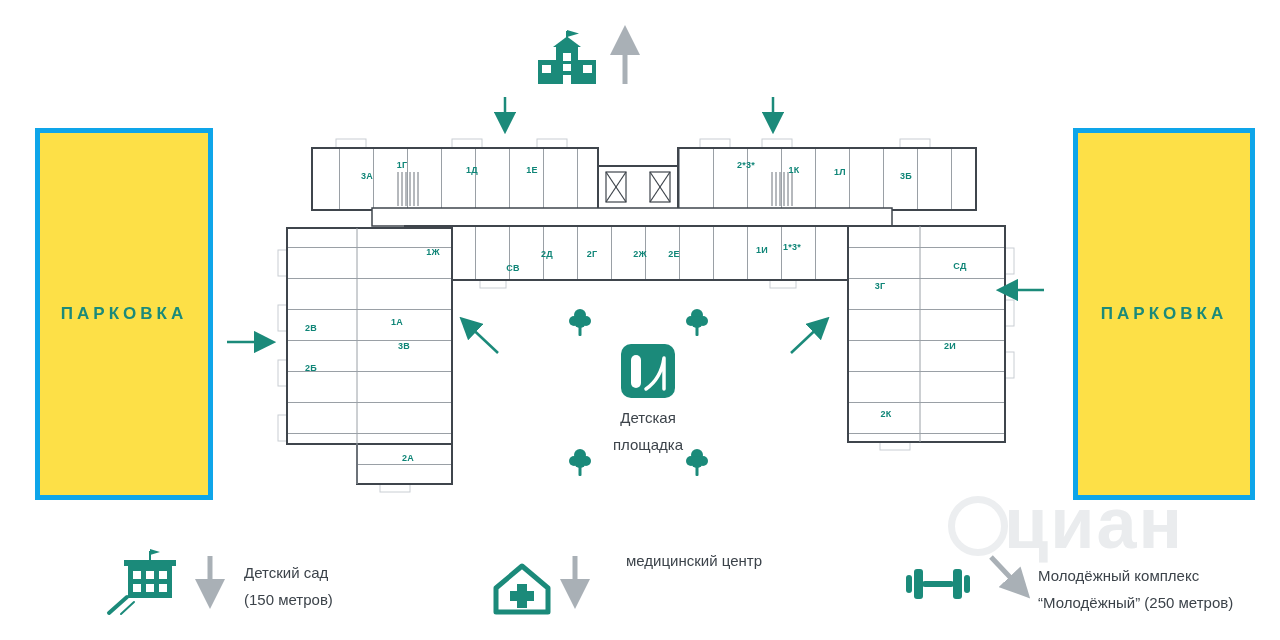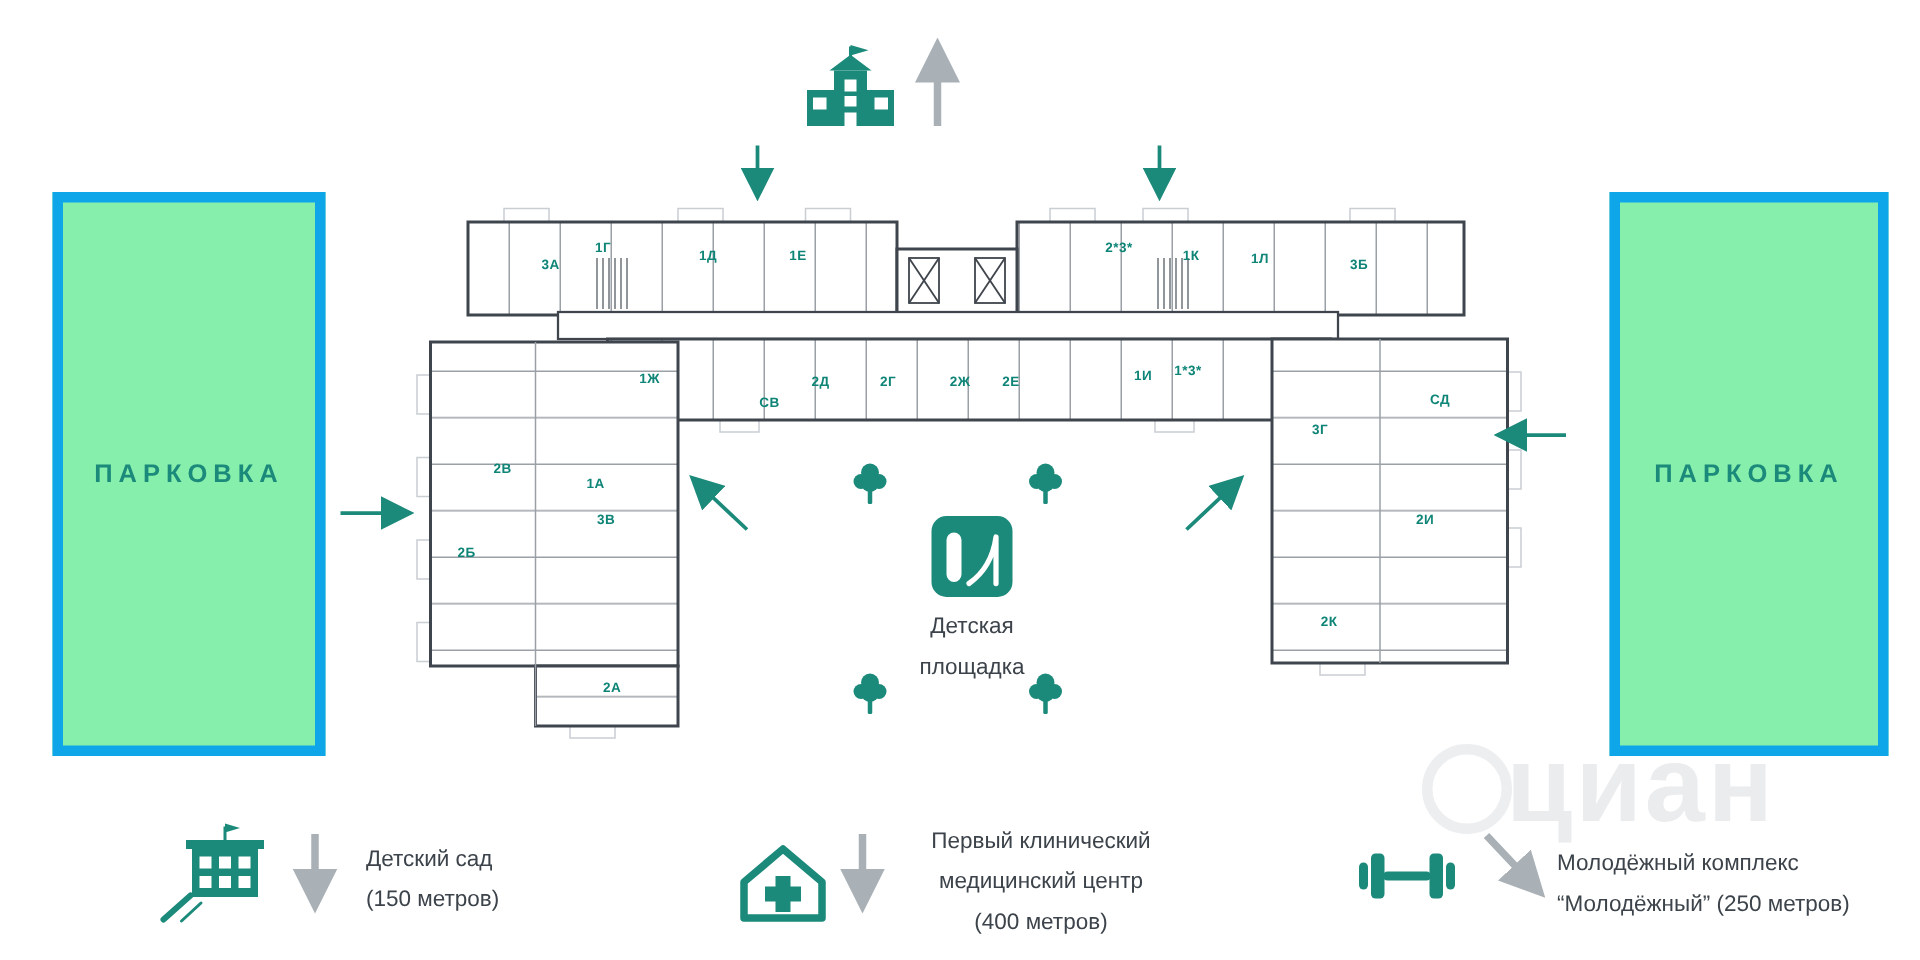--- a/index.html
+++ b/index.html
@@ -3,21 +3,21 @@
 <meta charset="utf-8">
 <style>
   html,body{margin:0;padding:0;}
   body{
     width:1280px;height:640px;position:relative;overflow:hidden;
     background:#ffffff;font-family:"Liberation Sans",sans-serif;color:#3c434a;
   }
   .stage{position:absolute;inset:0;}
   svg.plan{position:absolute;left:0;top:0;}
   .parking{
-    position:absolute;border:7px solid #0ea5e9;background:#86efac;
+    position:absolute;border:5px solid #0ea5e9;background:#fde047;
     display:flex;align-items:center;justify-content:center;
     color:#1b8a7a;font-weight:bold;font-size:17px;letter-spacing:4px;
   }
   .txt{position:absolute;font-size:15px;line-height:27px;color:#3c434a;}
   .txt.center{text-align:center;}
   .units{position:absolute;inset:0;pointer-events:none;}
   .unit{
     position:absolute;transform:translate(-50%,-50%);
     color:#0f8577;font-weight:bold;font-size:9px;letter-spacing:.3px;white-space:nowrap;
   }
@@ -207,23 +207,21 @@
     <div>Детская</div>
     <div>площадка</div>
   </div>
 
   <div class="txt" style="left:244px;top:559px;">
     <div>Детский сад</div>
     <div>(150 метров)</div>
   </div>
 
   <div class="txt center" style="left:604px;top:547px;width:180px;">
-    <div>Первый клинический</div>
     <div>медицинский центр</div>
-    <div>(400 метров)</div>
   </div>
 
   <div class="txt" style="left:1038px;top:562px;">
     <div>Молодёжный комплекс</div>
     <div>“Молодёжный” (250 метров)</div>
   </div>
 
   <div class="watermark">
     <div class="ring"></div>
     <div class="wtext">циан</div>
@@ -243,20 +241,20 @@
       <div class="unit" style="left: 547px; top: 254px; text-align: center;">2Д</div>
       <div class="unit" style="left: 592px; top: 254px;">2Г</div>
       <div class="unit" style="left: 640px; top: 254px;">2Ж</div>
       <div class="unit" style="left: 674px; top: 254px;">2Е</div>
       <div class="unit" style="left: 762px; top: 250px;">1И</div>
       <div class="unit" style="left: 792px; top: 247px;">1*3*</div>
       <div class="unit" style="left: 880px; top: 286px;">3Г</div>
       <div class="unit" style="left: 960px; top: 266px;">СД</div>
       <div class="unit" style="left: 950px; top: 314px; margin-top: 32px;">2И</div>
       <div class="unit" style="left: 886px; top: 414px;">2К</div>
-      <div class="unit" style="left: 311px; top: 312px; margin-left: 24px;">2В</div>
+      <div class="unit" style="left: 311px; top: 328px;">2В</div>
       <div class="unit" style="left: 397px; top: 322px;">1А</div>
       <div class="unit" style="left: 404px; top: 346px;">3В</div>
       <div class="unit" style="left: 311px; top: 368px;">2Б</div>
       <div class="unit" style="left: 408px; top: 458px;">2А</div>
     </div>
 
 </div>
 
 </body></html>

